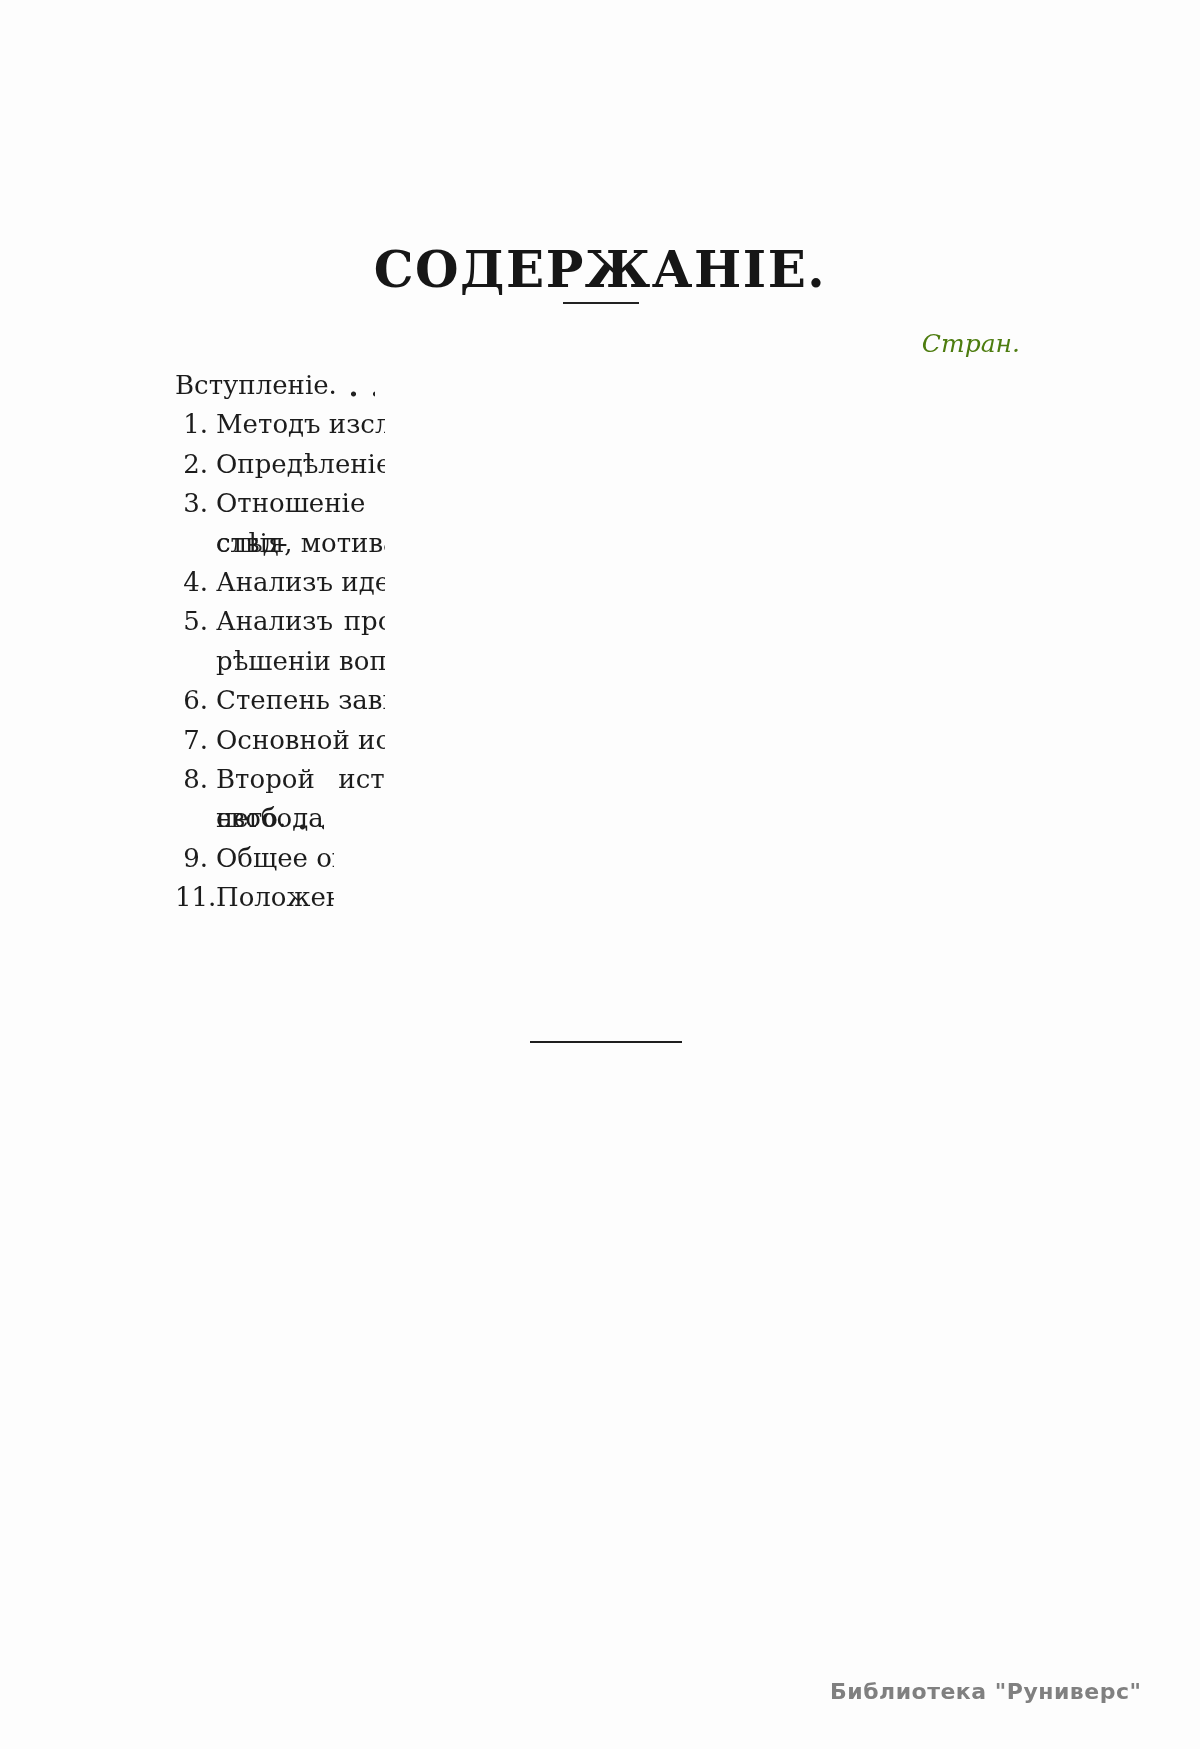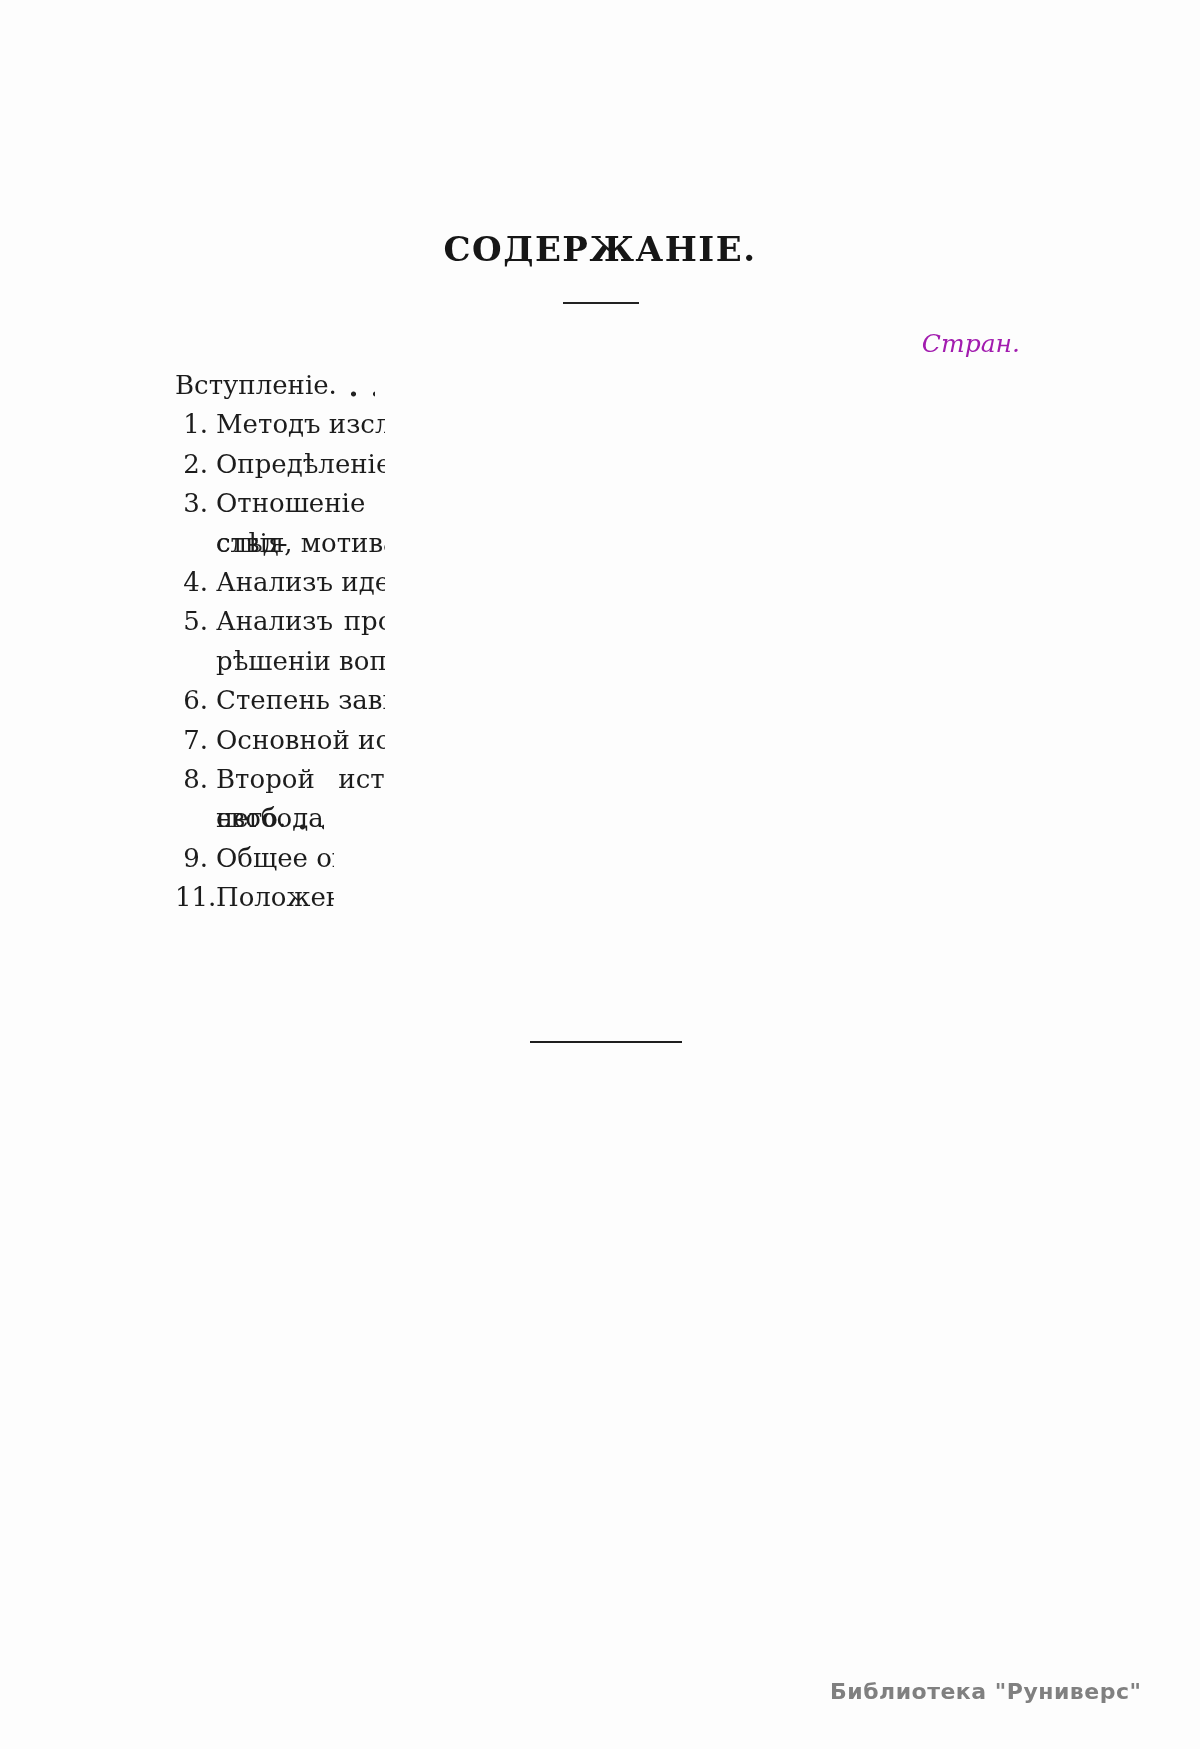--- a/index.html
+++ b/index.html
@@ -16,21 +16,21 @@
     overflow: hidden;
     color: #1c1c1c;
     font-family: "DejaVu Serif", "Liberation Serif", serif;
   }
   .doc-title {
     position: absolute;
     left: 0;
     top: 206px;
     width: 1200px;
     text-align: center;
-    font-size: 34px;
+    font-size: 50px;
     letter-spacing: 1.5px;
     color: #161616;
     white-space: nowrap;
   }
   .title-rule {
     position: absolute;
     left: 563px;
     top: 302px;
     width: 76px;
     height: 2px;
@@ -43,21 +43,21 @@
     width: 845px;
     font-size: 26px;
   }
   .col-header {
     display: block;
     text-align: right;
     font-style: italic;
     font-size: 25px;
     line-height: 32px;
     margin-bottom: 6px;
-    color: #a21caf;
+    color: #4d7c0f;
   }
   .toc-row {
     display: flex;
     align-items: baseline;
     line-height: 39.4px;
     height: 39.4px;
   }
   .toc-row .num {
     flex: 0 0 33px;
     width: 33px;

